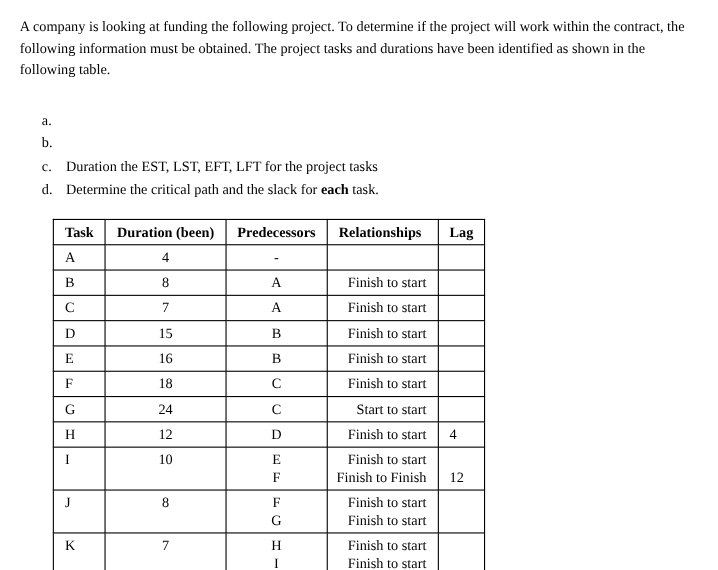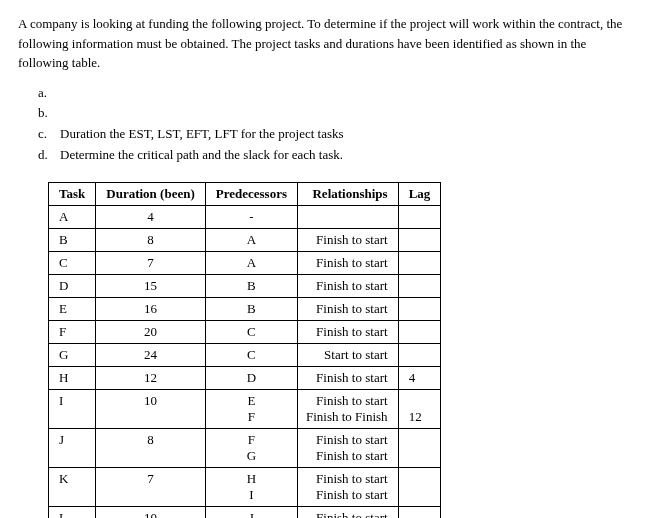--- a/index.html
+++ b/index.html
@@ -11,52 +11,52 @@
       font-family: "Times New Roman", Times, serif;
       font-size: 13px;
       background: #fff;
       color: #000;
       padding: 14px 18px;
       width: 653px;
       min-height: 518px;
     }
     .intro-text {
       line-height: 1.5;
-      margin-bottom: 10px;
+      margin-bottom: 27px;
     }
     .tasks-list {
       list-style: none;
       margin-left: 20px;
       margin-bottom: 16px;
     }
     .tasks-list li {
       display: flex;
       line-height: 1.6;
     }
     .list-label {
       min-width: 22px;
       font-weight: normal;
     }
     .bold-text {
-      font-weight: normal;
+      font-weight: bold;
     }
     table {
       border-collapse: collapse;
       margin-left: 30px;
       font-size: 13px;
     }
     table th, table td {
       border: 1px solid #000;
       padding: 3px 10px;
       text-align: left;
       vertical-align: top;
     }
     table th {
       font-weight: bold;
-      text-align: right;
+      text-align: left;
     }
     td.center {
       text-align: center;
     }
     td.rel-col {
       text-align: right;
       padding-left: 8px;
     }
   </style>
 </head>
@@ -128,21 +128,21 @@
     <tr>
       <td>E</td>
       <td class="center">16</td>
       <td class="center">B</td>
       <td class="rel-col">Finish to start</td>
       <td></td>
     </tr>
 
     <tr>
       <td>F</td>
-      <td class="center">20</td>
+      <td class="center">18</td>
       <td class="center">C</td>
       <td class="rel-col">Finish to start</td>
       <td></td>
     </tr>
 
     <tr>
       <td>G</td>
       <td class="center">24</td>
       <td class="center">C</td>
       <td class="rel-col">Start to start</td>

